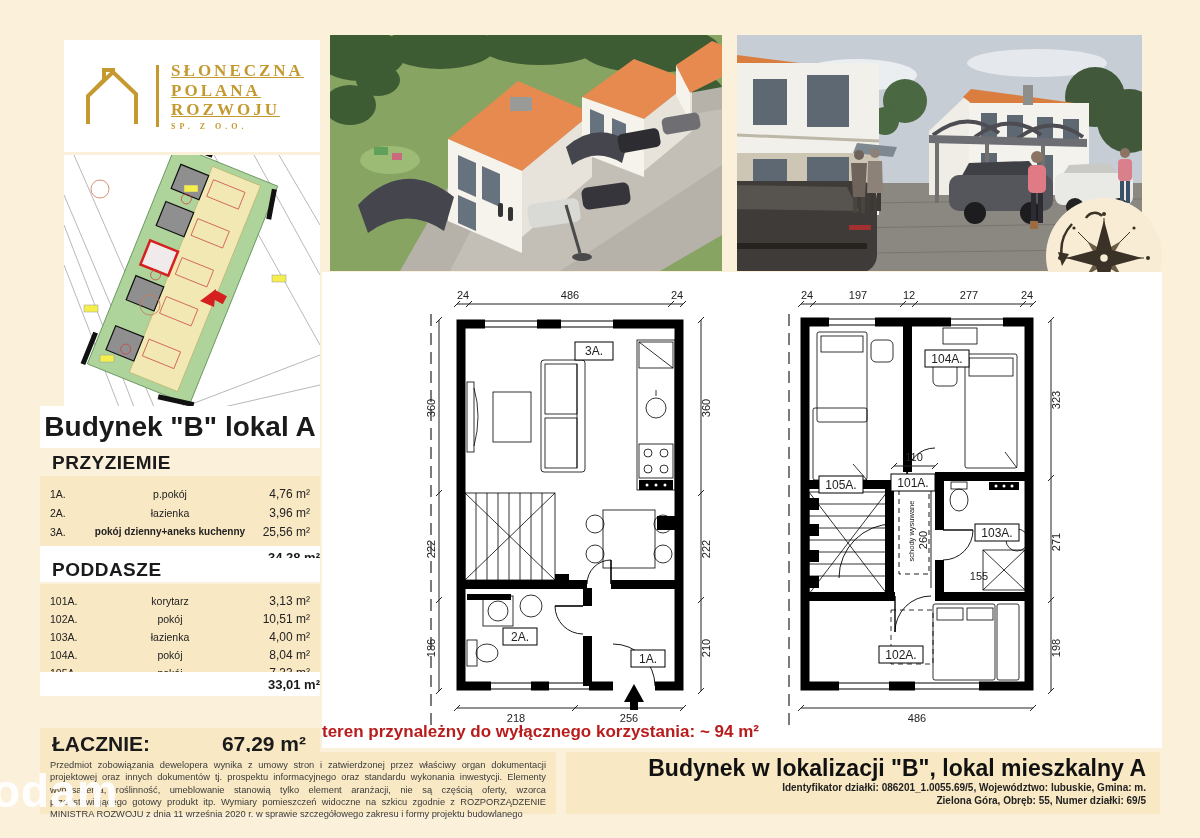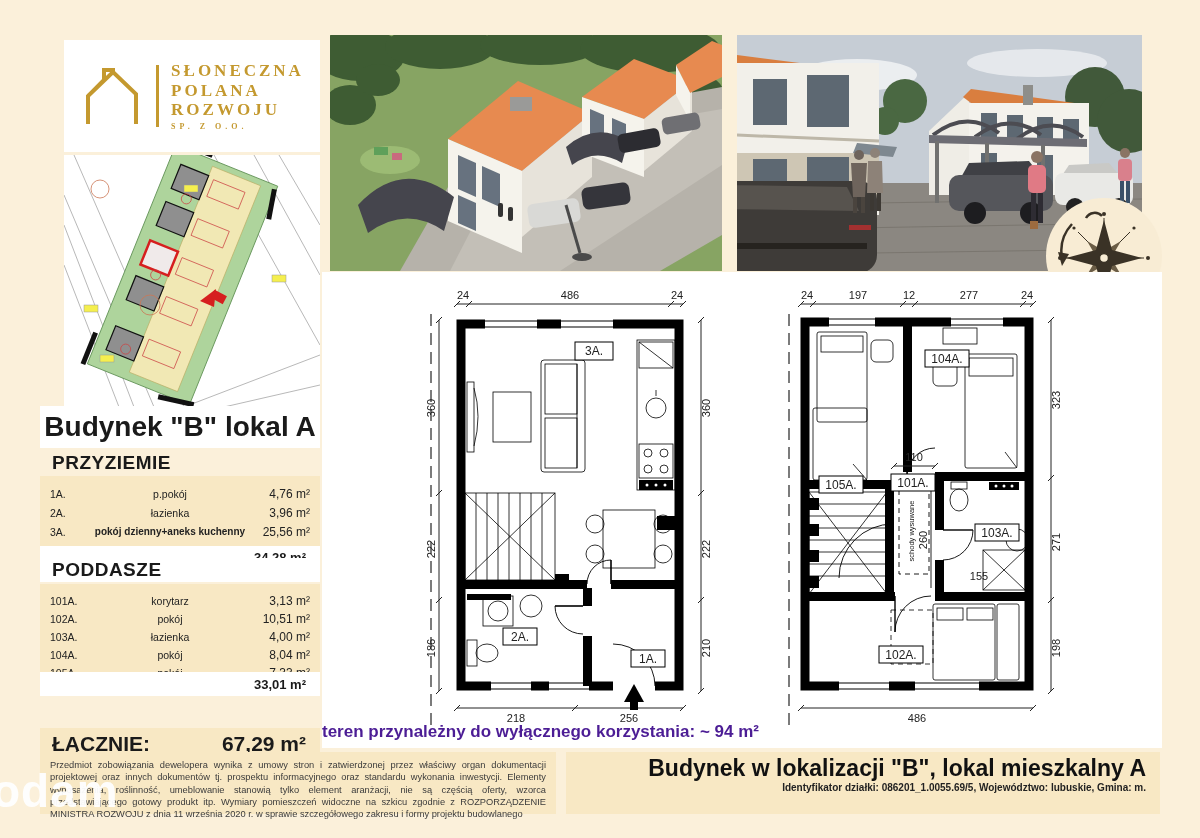--- a/index.html
+++ b/index.html
@@ -5,39 +5,39 @@
   html,body{margin:0;padding:0;}
   #page{
     position:relative;width:1200px;height:838px;overflow:hidden;
     background:#FBF0DA;font-family:"Liberation Sans",sans-serif;color:#1a1a1a;
   }
   .abs{position:absolute;}
   .panel-white{background:#ffffff;}
   
   #logo-box{left:64px;top:40px;width:256px;height:112px;background:#fff;display:flex;align-items:center;justify-content:center;}
   #logo-inner{display:flex;align-items:center;gap:12px;}
-  #brand-text{color:#C4992F;font-family:"Liberation Serif",serif;font-weight:bold;letter-spacing:3px;font-size:17px;line-height:1.15;}
+  #brand-text{color:#C4992F;font-family:"Liberation Serif",serif;font-weight:bold;letter-spacing:3px;font-size:17px;line-height:1.15;text-decoration:underline;}
   #brand-sub{color:#C4992F;font-family:"Liberation Serif",serif;font-size:8px;letter-spacing:4px;margin-top:2px;font-weight:bold;}
   #logo-divider{width:3px;height:62px;background:#C4992F;}
   
   #title-strip{left:40px;top:406px;width:280px;height:42px;background:#fff;display:flex;align-items:center;justify-content:center;}
   #building-title{font-size:28px;font-weight:bold;letter-spacing:0px;}
   .section-head{left:52px;width:260px;height:24px;font-size:19px;font-weight:bold;letter-spacing:0.5px;}
   .area-table{left:40px;width:280px;background:#F8E8C4;padding:8px 10px;box-sizing:border-box;}
   .arow{display:flex;align-items:center;font-size:10.5px;color:#222;}
   .arow .no{width:42px;text-align:left;}
   .arow .nm{flex:1;text-align:center;}
   .arow .ar{width:62px;text-align:right;font-size:12px;}
   .tbl1 .arow{height:19px;}
   .tbl2 .arow{height:18px;}
-  .total-strip{left:40px;width:280px;background:#fff;display:flex;align-items:center;justify-content:flex-end;padding-right:14px;box-sizing:border-box;font-weight:bold;font-size:13px;}
+  .total-strip{left:40px;width:280px;background:#fff;display:flex;align-items:center;justify-content:flex-end;box-sizing:border-box;font-weight:bold;font-size:13px;}
   #grand-total{left:40px;top:700px;width:280px;height:32px;background:#F8E8C4;display:flex;align-items:center;justify-content:space-between;padding:0 14px 0 12px;box-sizing:border-box;font-weight:bold;font-size:21px;margin-top:28px;}
   
   #plans-canvas{left:322px;top:272px;width:840px;height:476px;background:#fff;}
-  #land-note{left:322px;top:722px;width:520px;font-size:17px;font-weight:bold;color:#4c1d95;}
+  #land-note{left:322px;top:722px;width:520px;font-size:17px;font-weight:bold;color:#b91c1c;}
   
   #disclaimer-box{left:40px;top:752px;width:516px;height:62px;background:#F8E8C4;padding:7px 10px;box-sizing:border-box;}
   #disclaimer-text{font-size:9.3px;line-height:1.32;text-align:justify;color:#3b3b3b;}
   #id-box{left:566px;top:752px;width:594px;height:62px;background:#F8E8C4;padding:3px 14px;box-sizing:border-box;text-align:right;}
   #footer-title{font-size:23px;font-weight:bold;color:#111;}
   .id-line{font-size:10px;font-weight:bold;color:#222;line-height:1.25;}
   #watermark{left:-8px;top:764px;font-size:46px;font-weight:bold;color:#ffffff;letter-spacing:1px;opacity:0.95;font-family:"Liberation Sans",sans-serif;}
   
   svg text{font-family:"Liberation Sans",sans-serif;fill:#222;}
   .dimtxt{font-size:11px;}
@@ -705,17 +705,18 @@
 
   <div id="land-note" class="abs">teren przynależny do wyłącznego korzystania: ~ 94 m²</div>
 
   <div id="disclaimer-box" class="abs">
     <div id="disclaimer-text">Przedmiot zobowiązania dewelopera wynika z umowy stron i zatwierdzonej przez właściwy organ dokumentacji projektowej oraz innych dokumentów tj. prospektu informacyjnego oraz standardu wykonania inwestycji. Elementy wyposażenia, roślinność, umeblowanie stanowią tylko element aranżacji, nie są częścią oferty, wzorca przedstawiającego gotowy produkt itp. Wymiary pomieszczeń widoczne na szkicu zgodnie z ROZPORZĄDZENIE MINISTRA ROZWOJU z dnia 11 września 2020 r. w sprawie szczegółowego zakresu i formy projektu budowlanego</div>
   </div>
 
   <div id="id-box" class="abs">
     <div id="footer-title">Budynek w lokalizacji "B", lokal mieszkalny A</div>
     <div class="id-line">Identyfikator działki: 086201_1.0055.69/5, Województwo: lubuskie, Gmina: m.</div>
+    <div class="id-line">Zielona Góra, Obręb: 55, Numer działki: 69/5</div>
   </div>
 
   <div id="watermark" class="abs">odam</div>
 
 </div>
 
 </body></html>

